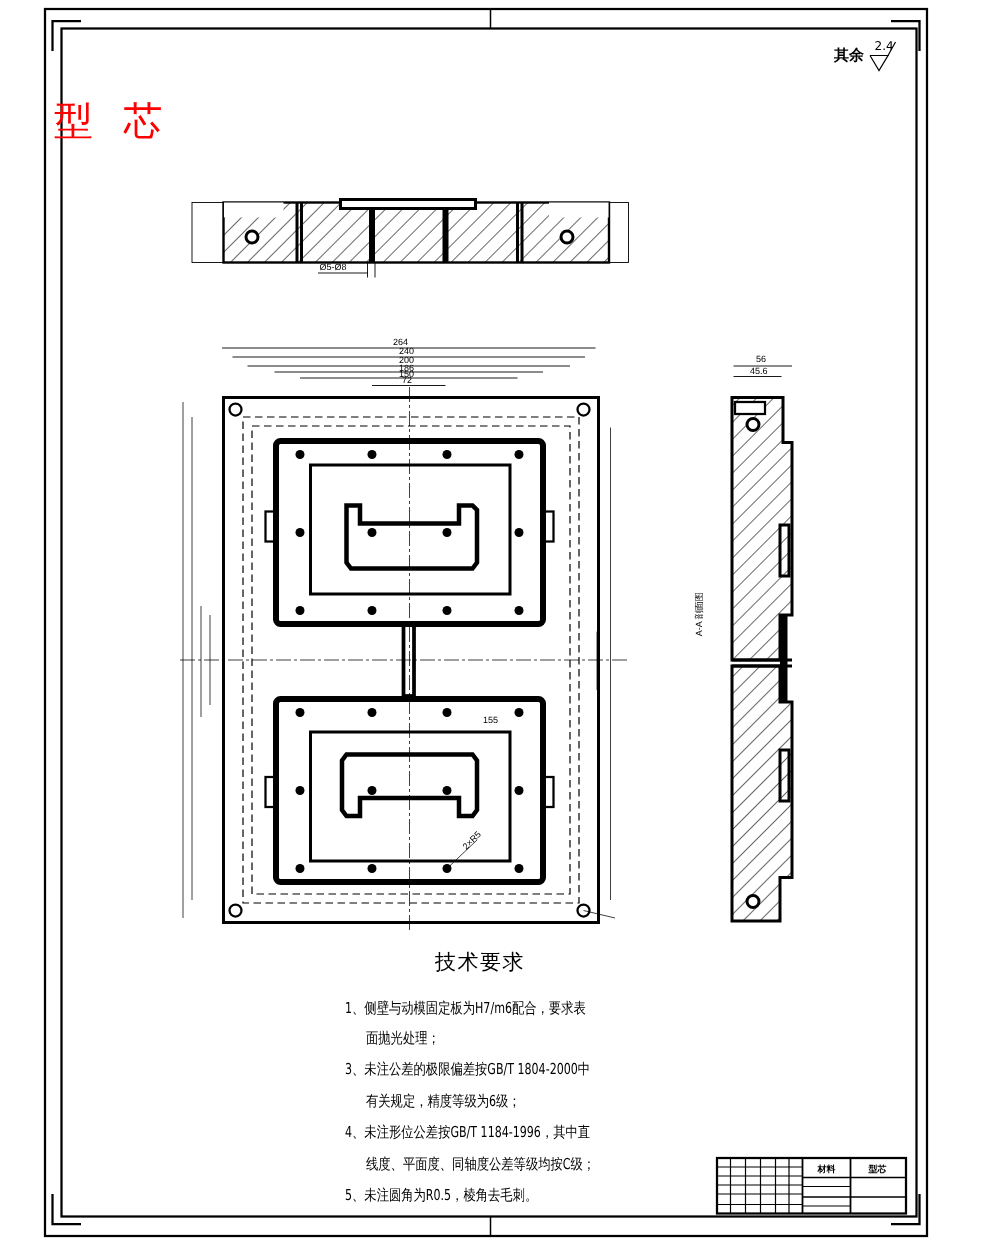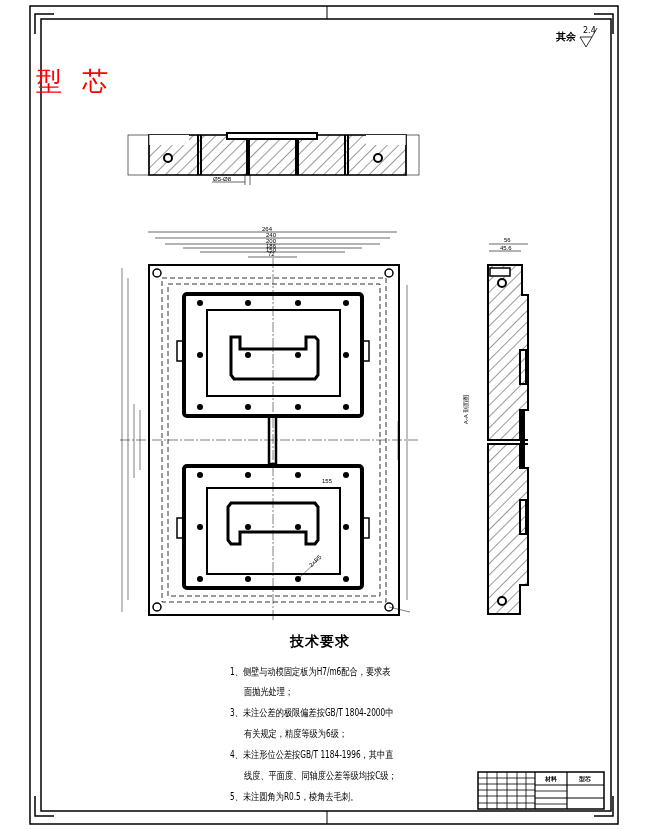--- a/index.html
+++ b/index.html
@@ -1,21 +1,21 @@
 <!DOCTYPE html>
 <html><head>
 <meta charset="utf-8">
 <style>
   html,body{margin:0;padding:0;background:#fff;}
   body{width:654px;height:830px;position:relative;overflow:hidden;font-family:"DejaVu Sans",sans-serif;}
   svg{position:absolute;left:0;top:0;}
   .title-red{position:absolute;left:36px;top:36px;color:#ff0000;font-family:"DejaVu Serif",serif;font-size:26px;letter-spacing:6px;line-height:1;margin-top:32px;}
   .rough{position:absolute;left:556px;top:30px;font-size:10px;font-weight:bold;color:#000;}
   .rough-val{position:absolute;left:583px;top:26px;font-size:8px;color:#000;}
-  .req-title{position:absolute;left:290px;top:633px;font-size:14px;color:#000;font-family:"DejaVu Serif",serif;letter-spacing:1px;font-weight:bold;}
+  .req-title{position:absolute;left:290px;top:633px;font-size:14px;color:#000;font-family:"DejaVu Serif",serif;letter-spacing:1px;}
   .req{position:absolute;font-size:10px;color:#000;font-family:"DejaVu Sans Condensed","DejaVu Sans",sans-serif;white-space:nowrap;transform:scaleX(0.82);transform-origin:left top;}
   .tb-text{position:absolute;font-size:6px;font-weight:bold;color:#000;}
   .dim{position:absolute;font-size:6px;color:#000;font-family:"Liberation Sans",sans-serif;white-space:nowrap;}
 </style>
 </head>
 <body>
 
 <svg width="654" height="830" viewBox="0 0 654 830">
   <defs>
     <pattern id="hatch" patternUnits="userSpaceOnUse" width="8" height="8" patternTransform="rotate(45)">

